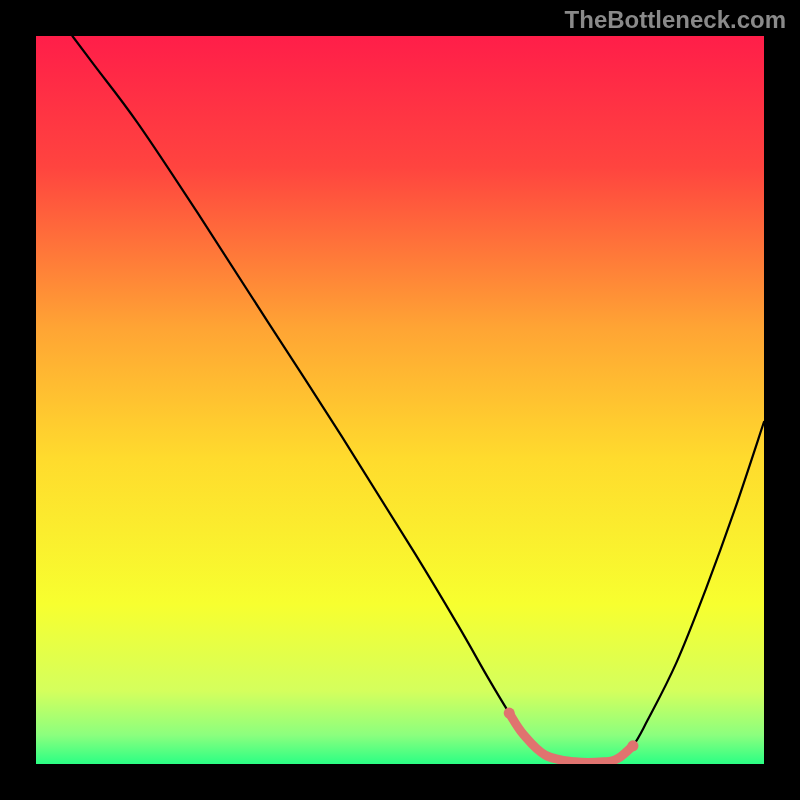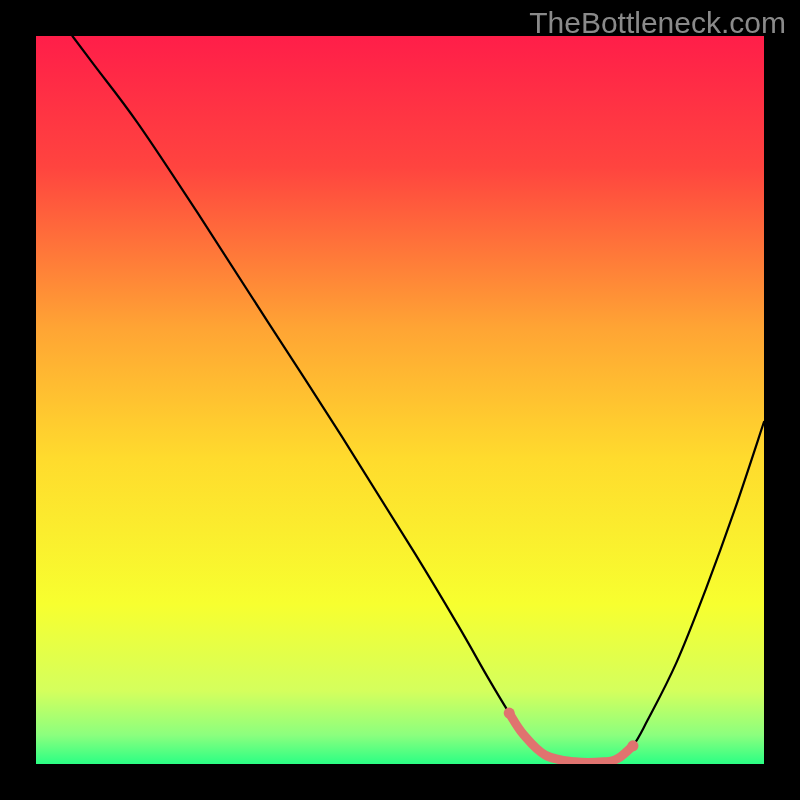--- a/index.html
+++ b/index.html
@@ -1,16 +1,16 @@
 <!DOCTYPE html>
 <html><head>
 <meta charset="utf-8">
 <style>
   html,body{margin:0;padding:0;width:800px;height:800px;background:#000;overflow:hidden;font-family:Arial,Helvetica,sans-serif}
-  .watermark{position:absolute;top:6px;right:14px;color:#8a8a8a;font-size:30px;font-weight:400;z-index:3}
+  .watermark{position:absolute;top:6px;right:14px;color:#8a8a8a;font-size:24px;font-weight:700;z-index:3}
   svg{position:absolute;top:0;left:0}
 </style>
 </head>
 <body>
 
 <div class="watermark">TheBottleneck.com</div>
 
 <svg width="800" height="800" viewBox="0 0 800 800">
   <defs>
     <linearGradient id="bg-grad" x1="0" y1="0" x2="0" y2="1">

